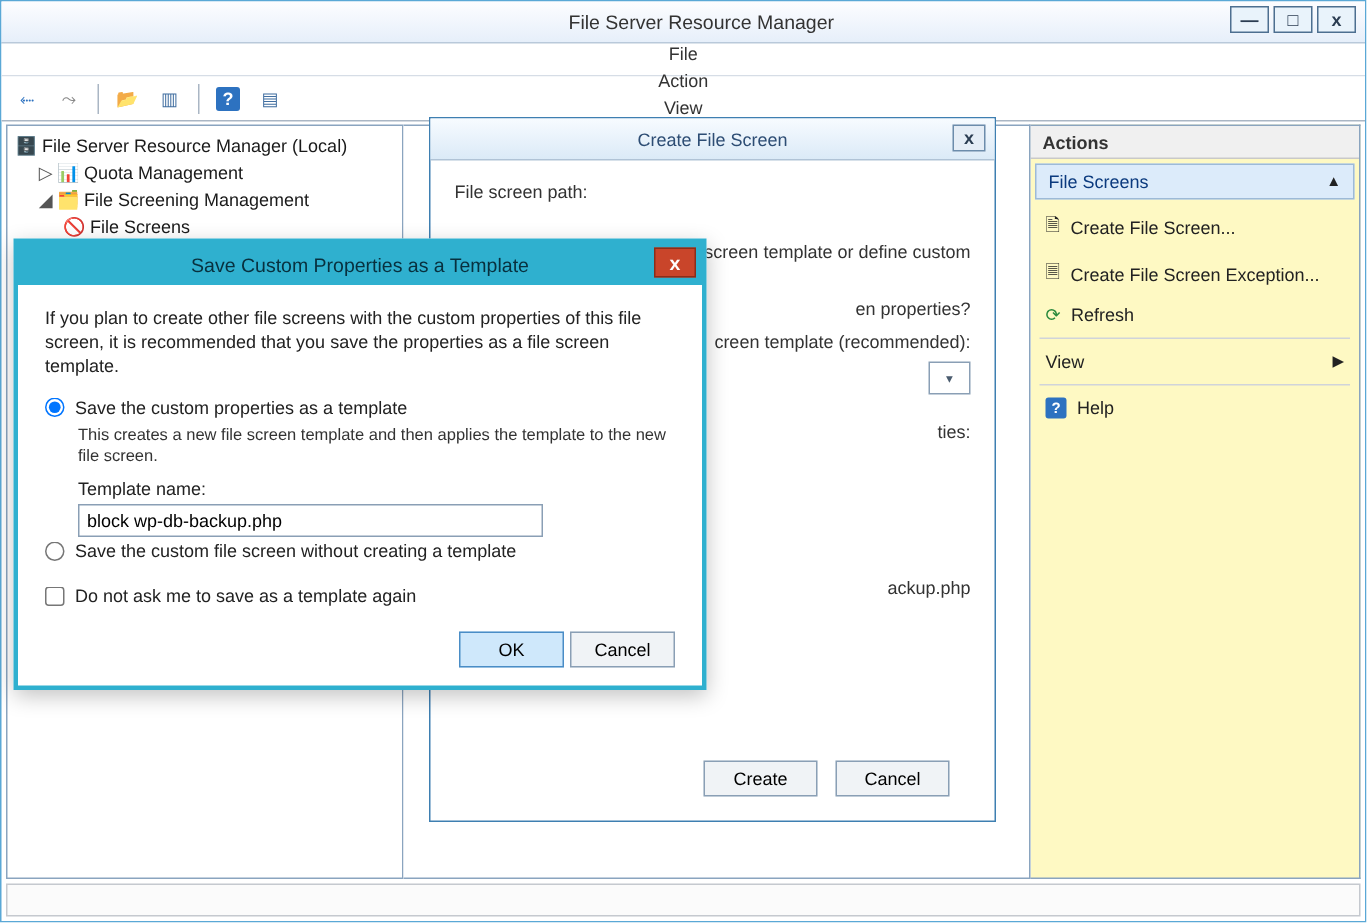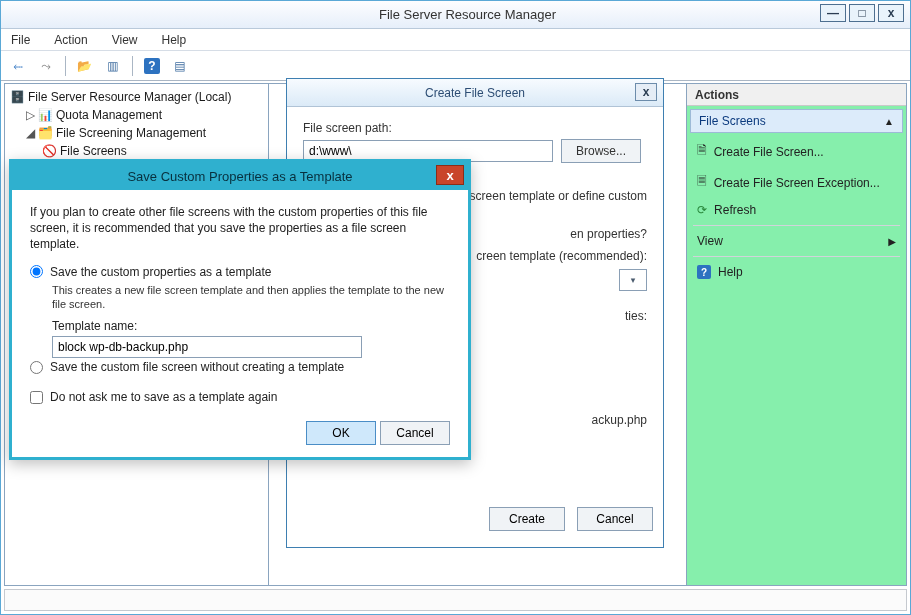--- a/index.html
+++ b/index.html
@@ -5,58 +5,58 @@
   * { box-sizing: border-box; font-family: "Segoe UI", Tahoma, sans-serif; font-size: 12px; }
   body { margin:0; padding:0; background:#fff; width:911px; height:615px; position:relative; overflow:hidden; }
 
   .window { position:absolute; border:1px solid #5aa8d6; background:#fff; }
   .main-window { left:0; top:0; width:911px; height:615px; }
   .titlebar { display:flex; align-items:center; justify-content:center; height:28px; background:linear-gradient(#fdfdff,#e6effa); border-bottom:1px solid #b9c9da; position:relative;padding-left:24px; }
   .titlebar-text { font-size:13px; color:#333; }
   .title-controls { position:absolute; right:6px; top:3px; display:flex; gap:3px; }
   .title-btn { width:26px; height:18px; border:1px solid #4d6f90; background:#e9f3fb; display:flex; align-items:center; justify-content:center; font-weight:bold; color:#2b3d52; cursor:default;}
 
-  .menubar { height:22px; display:flex; align-items:center; gap:24px; padding:0 10px; background:#fff; color:#333; border-bottom:1px solid #d6dde6;}
+  .menubar { height:22px; display:flex; align-items:center; gap:4px; padding:0 10px; background:#fff; color:#333; border-bottom:1px solid #d6dde6;flex-direction:column;}
   .menubar span { cursor:default; }
 
   .toolbar { height:30px; display:flex; align-items:center; gap:6px; padding:0 6px; background:#fff; border-bottom:1px solid #aab6c4;}
   .tool-btn { width:22px; height:22px; border:1px solid transparent; display:flex; align-items:center; justify-content:center; color:#426fa1;}
   .tool-sep { width:1px; height:20px; background:#aab6c4; margin:0 2px;}
 
   .content-row { position:absolute; top:82px; left:3px; right:3px; bottom:28px; display:flex; }
   .tree-pane { width:265px; border:1px solid #8aa4bf; background:#fff; padding:4px 2px; }
   .tree-row { display:flex; align-items:center; gap:3px; height:18px; padding-left:4px; color:#1a1a1a; }
   .tree-row .exp { width:11px; text-align:center; color:#555;}
   .tree-label { white-space:nowrap; }
   .tree-indent1 { padding-left:18px; }
   .tree-indent2 { padding-left:36px; }
   .tree-icon{width:14px;height:14px;display:inline-flex;align-items:center;justify-content:center;}
 
   .mid-pane { width:418px; border:1px solid #8aa4bf; border-left:none; background:#fff; position:relative;}
-  .actions-pane { flex:1; border:1px solid #8aa4bf; border-left:none; background:#86efac; display:flex; flex-direction:column;}
+  .actions-pane { flex:1; border:1px solid #8aa4bf; border-left:none; background:#fef9c3; display:flex; flex-direction:column;}
   .actions-header { height:22px; background:#f0f0f0; border-bottom:1px solid #c9c9c9; display:flex; align-items:center; padding:0 8px; font-weight:bold; color:#333;}
   .actions-section-title { height:24px; background:#dcebfa; border:1px solid #9dbad7; margin:3px; display:flex; align-items:center; justify-content:space-between; padding:0 8px; color:#0b3a7e;}
   .action-item { display:flex; align-items:center; gap:7px; padding:5px 10px; color:#222;}
   .action-sep{height:1px;background:#d0d4da;margin:3px 6px;}
   .arrow-right{font-size:10px;color:#222;}
 
   .statusbar { position:absolute; left:3px; right:3px; bottom:3px; height:22px; border:1px solid #c5c9cf; background:#fbfbfb;}
 
   
   .cfs-dialog { position:absolute; left:286px; top:78px; width:378px; height:470px; border:1px solid #3e7fb1; background:#fff;}
   .cfs-title { height:28px; background:linear-gradient(#f7fbff,#dbeaf7); border-bottom:1px solid #b0c3d6; display:flex; align-items:center; justify-content:center; color:#2d4d74; position:relative;}
   .cfs-close{position:absolute;right:6px;top:4px;width:22px;height:18px;background:#e5edf6;border:1px solid #6c8cab;display:flex;align-items:center;justify-content:center;font-weight:bold;color:#2b3d52;}
   .cfs-body { padding:14px 16px; color:#333;}
   .field-label{margin-bottom:4px;}
   .input-row{display:flex;gap:8px;align-items:center;}
   .txt{height:22px;border:1px solid #8a9fb5;width:250px;padding:0 5px;background:#fff;}
   .btn{height:24px;border:1px solid #8a9fb5;background:#f0f3f6;padding:0 14px;display:inline-flex;align-items:center;justify-content:center;}
   .combo{display:flex;align-items:center;border:1px solid #8a9fb5;height:22px;width:28px;justify-content:center;background:#fff;}
   .combo .chev{font-size:9px;color:#4a5b6e;}
-  .cfs-buttons{position:absolute;right:10px;bottom:16px;display:flex;gap:12px;margin-left:40px;}
+  .cfs-buttons{position:absolute;right:30px;bottom:16px;display:flex;gap:12px;margin-left:40px;}
 
   
   .stpl-dialog{position:absolute;left:9px;top:159px;width:462px;height:301px;border:3px solid #2fb0cf;background:#fff;box-shadow:0 4px 14px rgba(0,0,0,0.25);}
   .stpl-title{height:28px;background:#2fb0cf;color:#0b2d38;display:flex;align-items:center;justify-content:center;position:relative;}
   .stpl-title-text{color:#08303e;font-size:13px;}
   .stpl-close{position:absolute;right:4px;top:3px;width:28px;height:20px;background:#c9452a;color:#fff;display:flex;align-items:center;justify-content:center;font-weight:bold;font-size:13px;border:1px solid #8b2d18;}
   .stpl-body{padding:14px 18px 12px;color:#222;}
   .stpl-body p{margin:0 0 12px 0;line-height:1.35;}
   .radio-block{margin:6px 0 2px 0;}
   .radio-row{display:flex;align-items:center;gap:7px;}
@@ -169,24 +169,20 @@
   <div class="statusbar"></div>
 </div>
 
 <div class="cfs-dialog">
   <div class="cfs-title">
     <span>Create File Screen</span>
     <div class="cfs-close">x</div>
   </div>
   <div class="cfs-body">
     <div class="field-label">File screen path:</div>
-    <div class="input-row">
-      <input class="txt" value="d:\www\" style="">
-      <div class="btn">Browse...</div>
-    </div>
     <div style="margin-top:26px;text-align:right;color:#333;">
       <div>e screen template or define custom</div>
       <div style="height:24px;"></div>
       <div>en properties?</div>
       <div style="height:8px;"></div>
       <div>creen template (recommended):</div>
       <div style="height:6px;"></div>
       <div class="combo" style="margin-left:auto;">
           <span class="chev">▾</span>
         </div>

